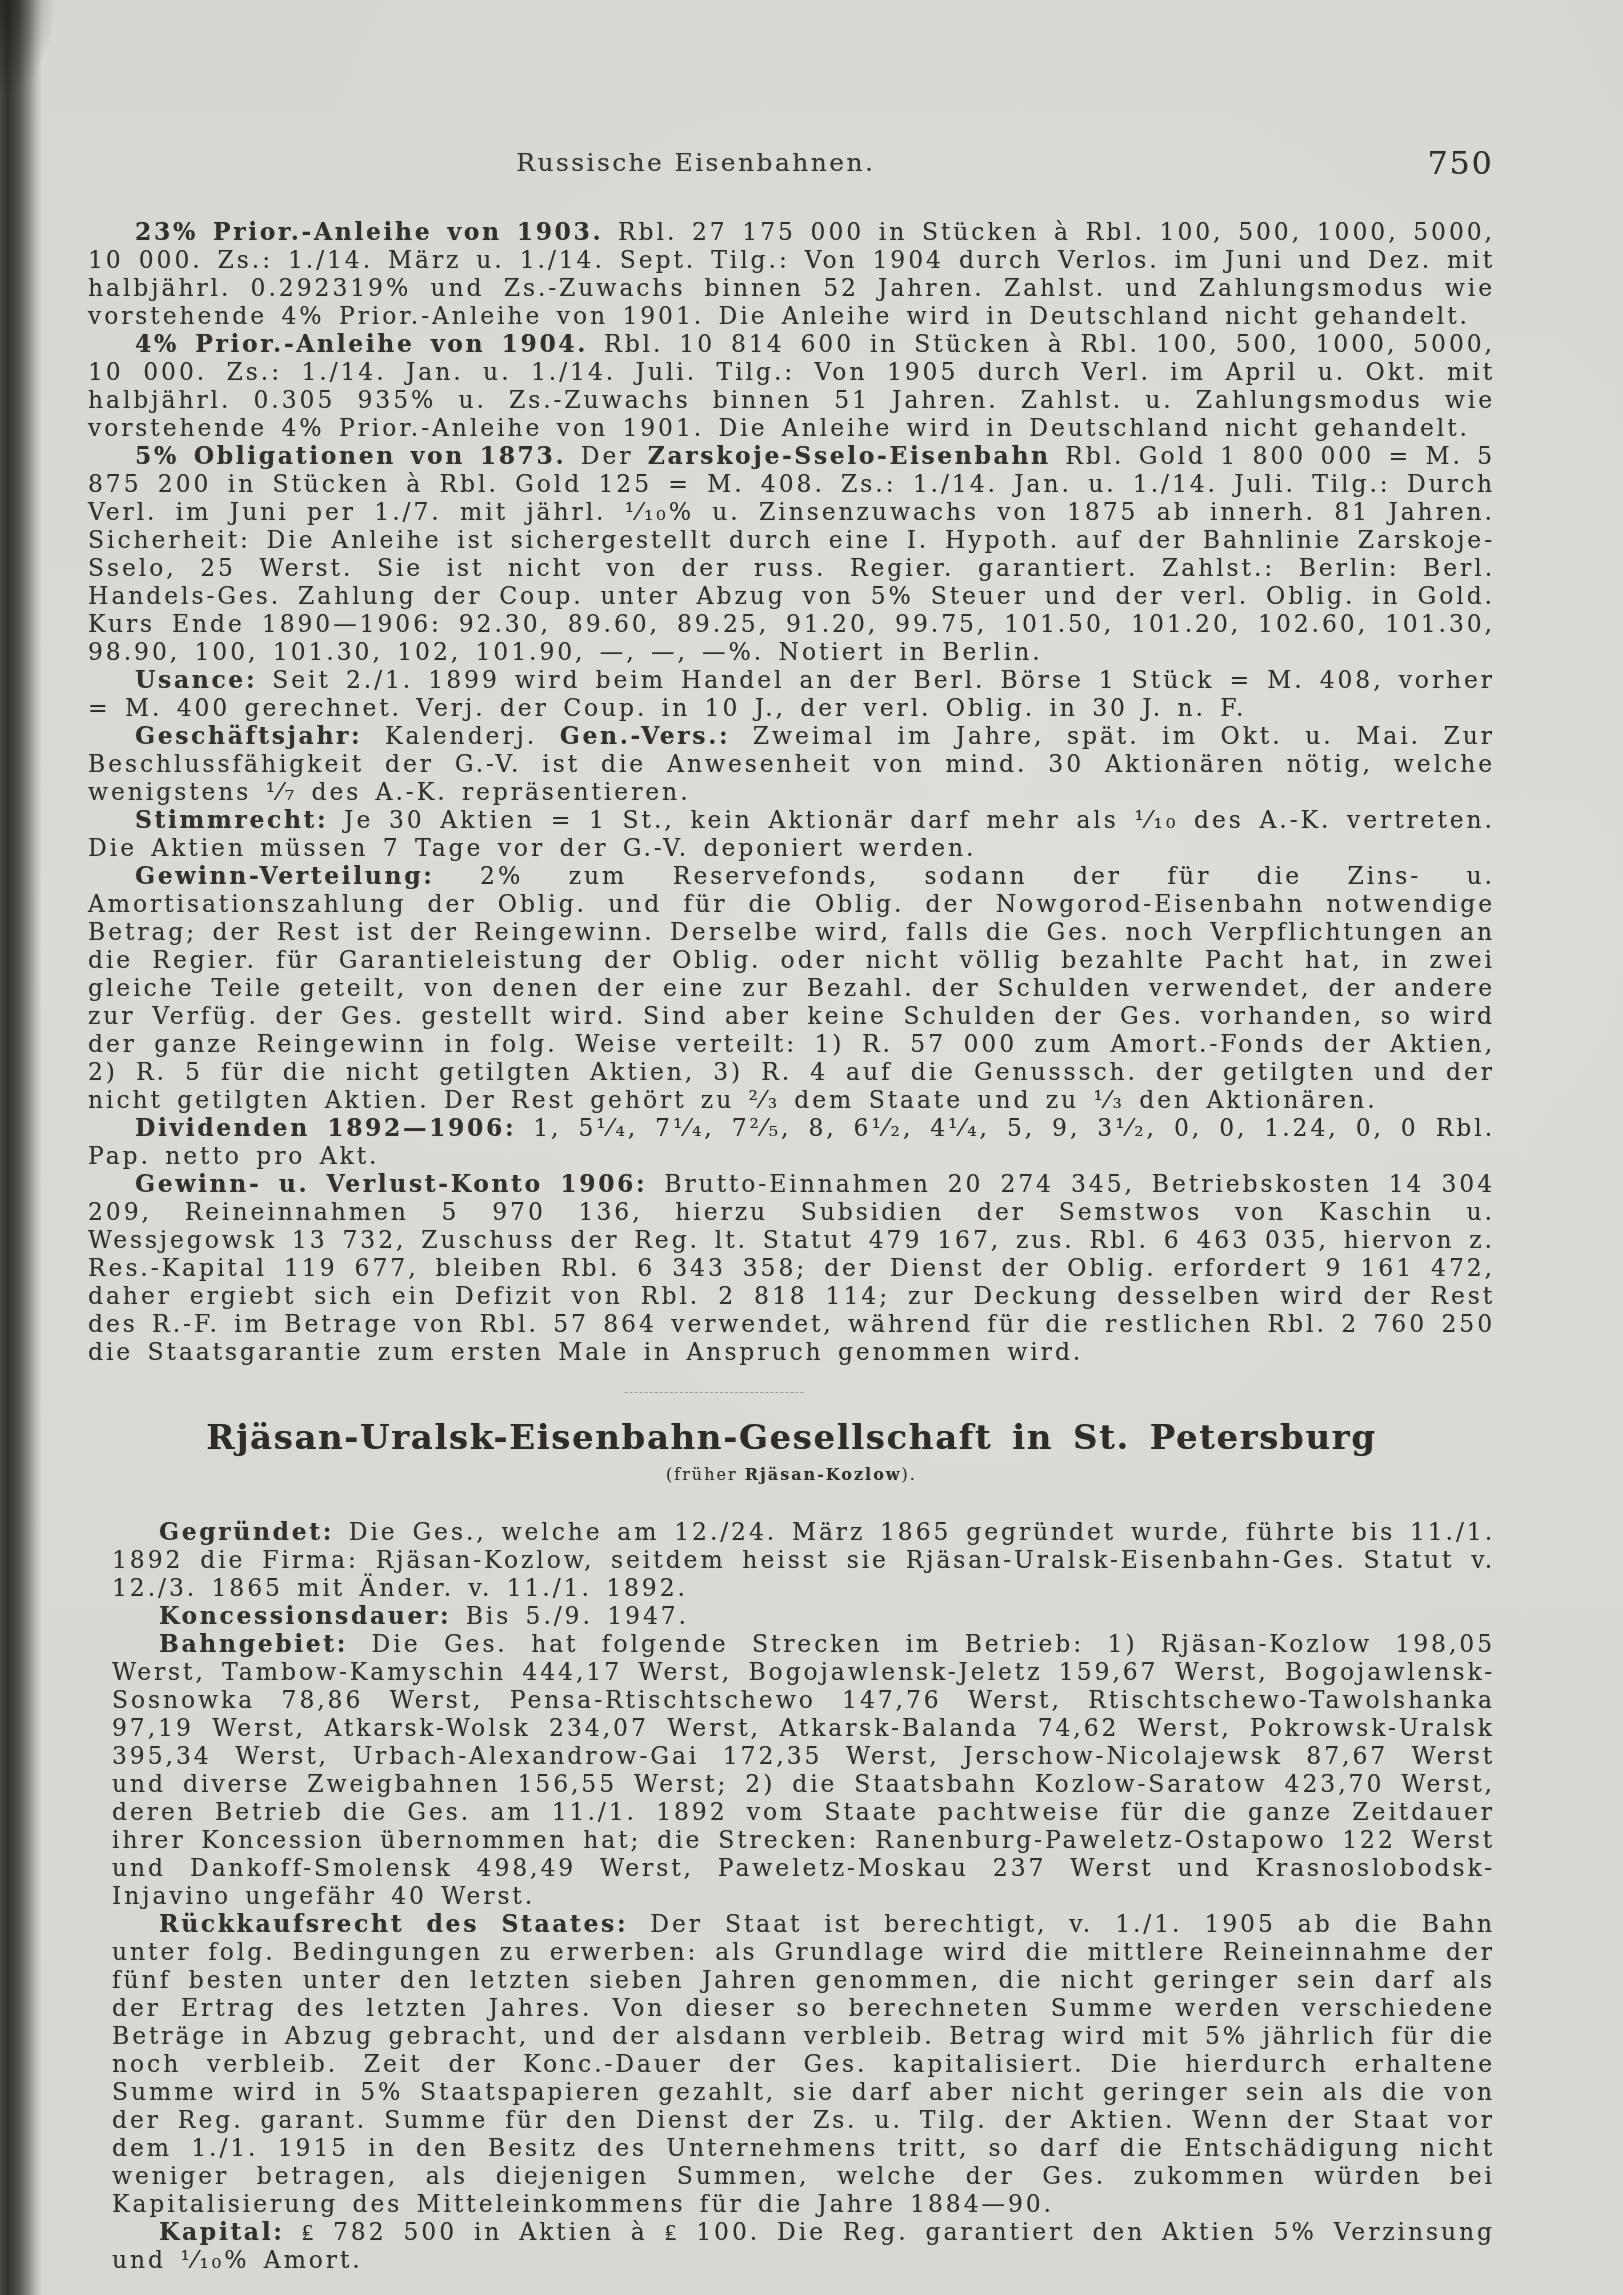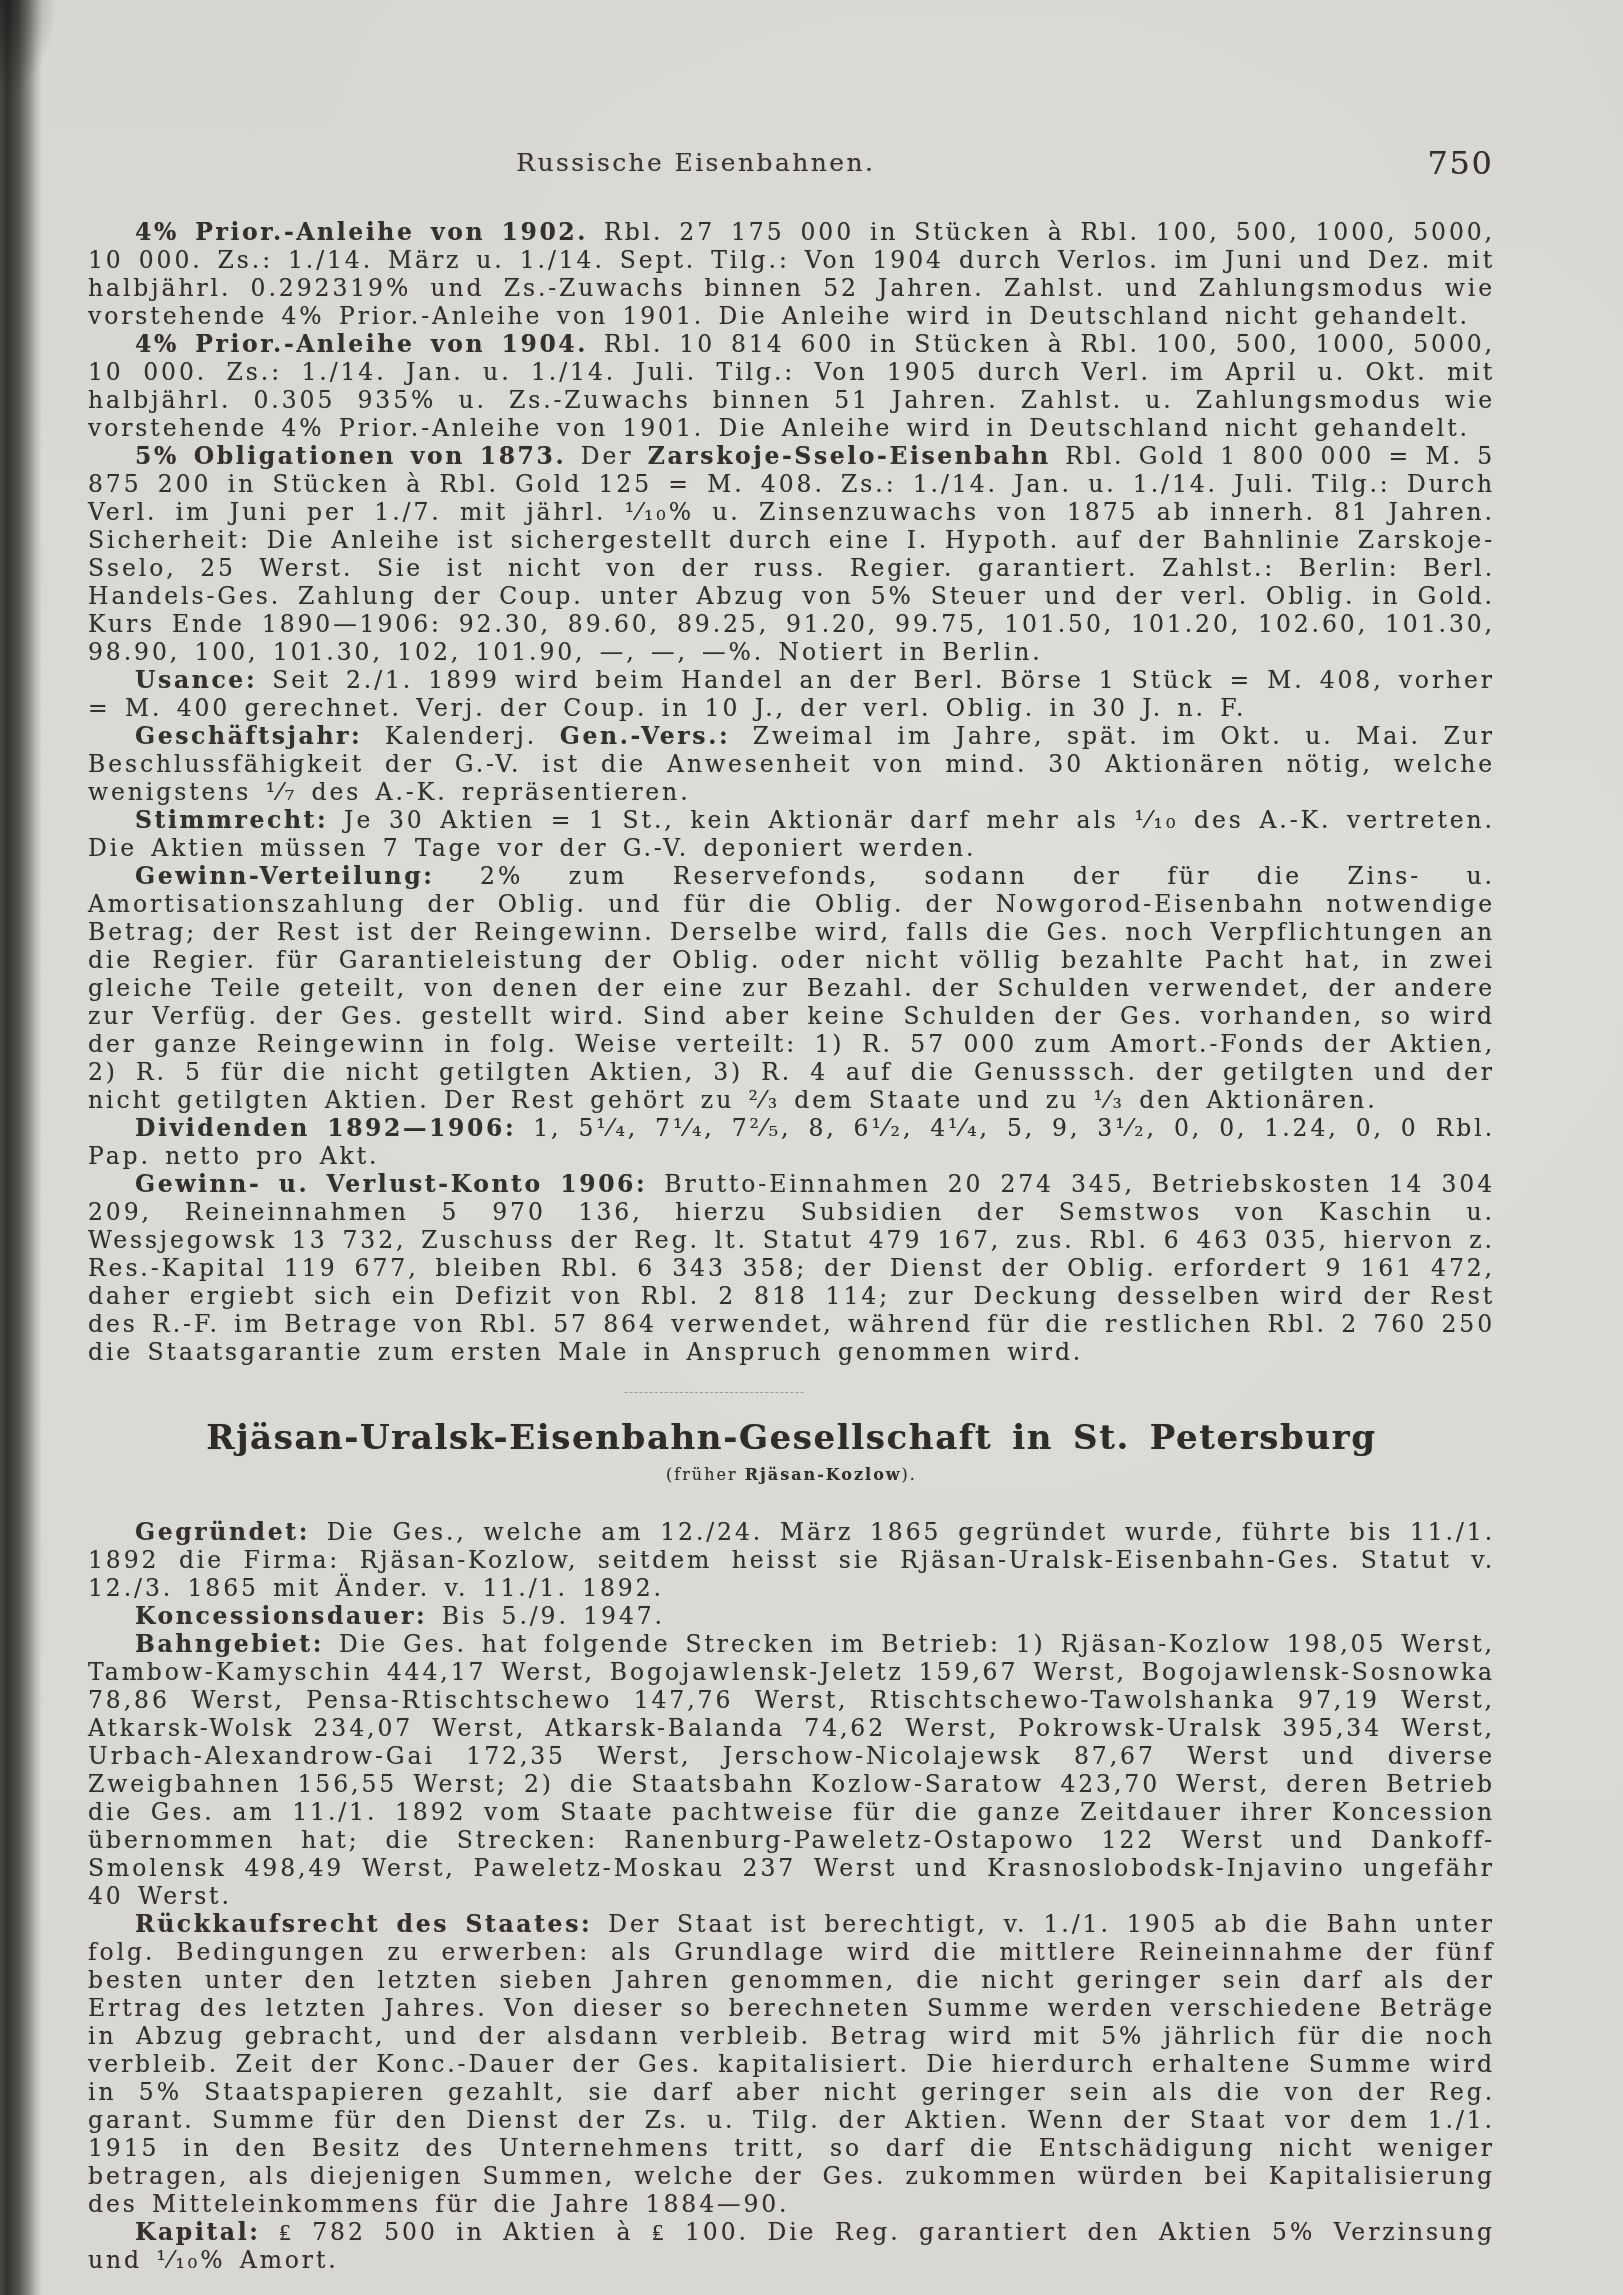--- a/index.html
+++ b/index.html
@@ -71,38 +71,38 @@
     text-align: center; color: #2e2b28;
     text-shadow: 0 0 0.8px rgba(40,38,35,0.5);
   }
   .company-subtitle {
     margin: 8px 0 0 0;
     font-size: 16px; letter-spacing: 2px;
     text-align: center; color: #34312d;
     text-shadow: 0 0 0.8px rgba(46,44,40,0.45);
   }
   .company-subtitle b { font-weight: bold; }
-  .sec2-body { margin-top: 34px; }
+  .sec2-body { margin-top: 34px; margin-left: 24px; }
 </style>
 </head>
 <body>
 
 <div class="page">
   <div class="gutter"></div>
   <div class="gutter-dark-top"></div>
 
   <div class="content">
 
     <div class="runhead">
       <span class="title">Russische Eisenbahnen.</span>
       <span class="pagenum">750</span>
     </div>
 
     <div class="bodytext">
-        <p class="para"><b>4% Prior.-Anleihe von 1902.</b><span> Rbl. 27 175 000 in Stücken à Rbl. 100, 500, 1000, 5000, 10 000. Zs.: 1./14. März u. 1./14. Sept. Tilg.: Von 1904 durch Verlos. im Juni und Dez. mit halbjährl. 0.292319% und Zs.-Zuwachs binnen 52 Jahren. Zahlst. und Zahlungsmodus wie vorstehende 4% Prior.-Anleihe von 1901. Die Anleihe wird in Deutschland nicht gehandelt.</span></p>
+        <p class="para"><b>23% Prior.-Anleihe von 1903.</b><span> Rbl. 27 175 000 in Stücken à Rbl. 100, 500, 1000, 5000, 10 000. Zs.: 1./14. März u. 1./14. Sept. Tilg.: Von 1904 durch Verlos. im Juni und Dez. mit halbjährl. 0.292319% und Zs.-Zuwachs binnen 52 Jahren. Zahlst. und Zahlungsmodus wie vorstehende 4% Prior.-Anleihe von 1901. Die Anleihe wird in Deutschland nicht gehandelt.</span></p>
         <p class="para"><b>4% Prior.-Anleihe von 1904.</b><span> Rbl. 10 814 600 in Stücken à Rbl. 100, 500, 1000, 5000, 10 000. Zs.: 1./14. Jan. u. 1./14. Juli. Tilg.: Von 1905 durch Verl. im April u. Okt. mit halbjährl. 0.305 935% u. Zs.-Zuwachs binnen 51 Jahren. Zahlst. u. Zahlungsmodus wie vorstehende 4% Prior.-Anleihe von 1901. Die Anleihe wird in Deutschland nicht gehandelt.</span></p>
         <p class="para"><b>5% Obligationen von 1873.</b><span> Der </span><b>Zarskoje-Sselo-Eisenbahn</b><span> Rbl. Gold 1 800 000 = M. 5 875 200 in Stücken à Rbl. Gold 125 = M. 408. Zs.: 1./14. Jan. u. 1./14. Juli. Tilg.: Durch Verl. im Juni per 1./7. mit jährl. ¹⁄₁₀% u. Zinsenzuwachs von 1875 ab innerh. 81 Jahren. Sicherheit: Die Anleihe ist sichergestellt durch eine I. Hypoth. auf der Bahnlinie Zarskoje-Sselo, 25 Werst. Sie ist nicht von der russ. Regier. garantiert. Zahlst.: Berlin: Berl. Handels-Ges. Zahlung der Coup. unter Abzug von 5% Steuer und der verl. Oblig. in Gold. Kurs Ende 1890—1906: 92.30, 89.60, 89.25, 91.20, 99.75, 101.50, 101.20, 102.60, 101.30, 98.90, 100, 101.30, 102, 101.90, —, —, —%. Notiert in Berlin.</span></p>
         <p class="para"><b>Usance:</b><span> Seit 2./1. 1899 wird beim Handel an der Berl. Börse 1 Stück = M. 408, vorher = M. 400 gerechnet. Verj. der Coup. in 10 J., der verl. Oblig. in 30 J. n. F.</span></p>
         <p class="para"><b>Geschäftsjahr:</b><span> Kalenderj. </span><b>Gen.-Vers.:</b><span> Zweimal im Jahre, spät. im Okt. u. Mai. Zur Beschlussfähigkeit der G.-V. ist die Anwesenheit von mind. 30 Aktionären nötig, welche wenigstens ¹⁄₇ des A.-K. repräsentieren.</span></p>
         <p class="para"><b>Stimmrecht:</b><span> Je 30 Aktien = 1 St., kein Aktionär darf mehr als ¹⁄₁₀ des A.-K. vertreten. Die Aktien müssen 7 Tage vor der G.-V. deponiert werden.</span></p>
         <p class="para"><b>Gewinn-Verteilung:</b><span> 2% zum Reservefonds, sodann der für die Zins- u. Amortisationszahlung der Oblig. und für die Oblig. der Nowgorod-Eisenbahn notwendige Betrag; der Rest ist der Reingewinn. Derselbe wird, falls die Ges. noch Verpflichtungen an die Regier. für Garantieleistung der Oblig. oder nicht völlig bezahlte Pacht hat, in zwei gleiche Teile geteilt, von denen der eine zur Bezahl. der Schulden verwendet, der andere zur Verfüg. der Ges. gestellt wird. Sind aber keine Schulden der Ges. vorhanden, so wird der ganze Reingewinn in folg. Weise verteilt: 1) R. 57 000 zum Amort.-Fonds der Aktien, 2) R. 5 für die nicht getilgten Aktien, 3) R. 4 auf die Genusssch. der getilgten und der nicht getilgten Aktien. Der Rest gehört zu ²⁄₃ dem Staate und zu ¹⁄₃ den Aktionären.</span></p>
         <p class="para"><b>Dividenden 1892—1906:</b><span> 1, 5¹⁄₄, 7¹⁄₄, 7²⁄₅, 8, 6¹⁄₂, 4¹⁄₄, 5, 9, 3¹⁄₂, 0, 0, 1.24, 0, 0 Rbl. Pap. netto pro Akt.</span></p>
         <p class="para"><b>Gewinn- u. Verlust-Konto 1906:</b><span> Brutto-Einnahmen 20 274 345, Betriebskosten 14 304 209, Reineinnahmen 5 970 136, hierzu Subsidien der Semstwos von Kaschin u. Wessjegowsk 13 732, Zuschuss der Reg. lt. Statut 479 167, zus. Rbl. 6 463 035, hiervon z. Res.-Kapital 119 677, bleiben Rbl. 6 343 358; der Dienst der Oblig. erfordert 9 161 472, daher ergiebt sich ein Defizit von Rbl. 2 818 114; zur Deckung desselben wird der Rest des R.-F. im Betrage von Rbl. 57 864 verwendet, während für die restlichen Rbl. 2 760 250 die Staatsgarantie zum ersten Male in Anspruch genommen wird.</span></p>
       </div>
 

